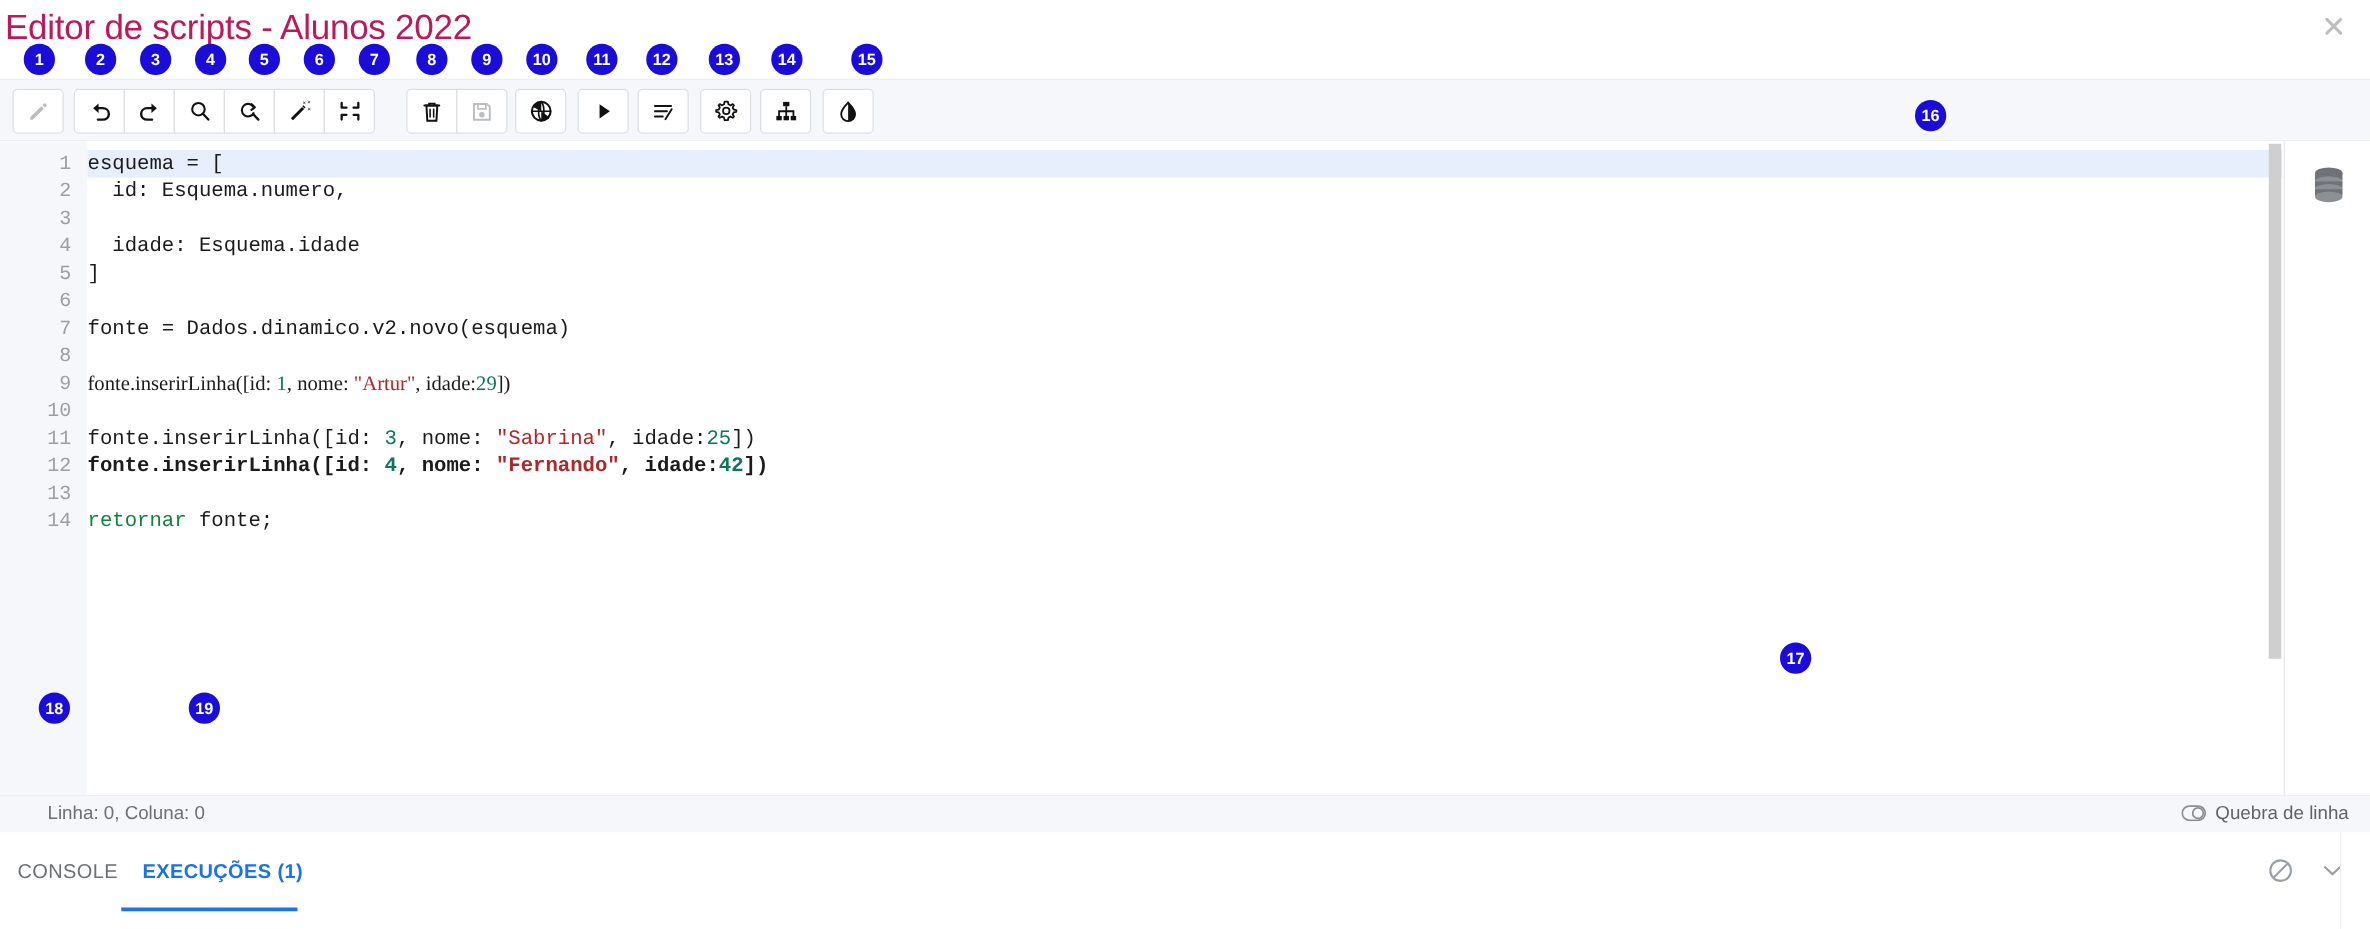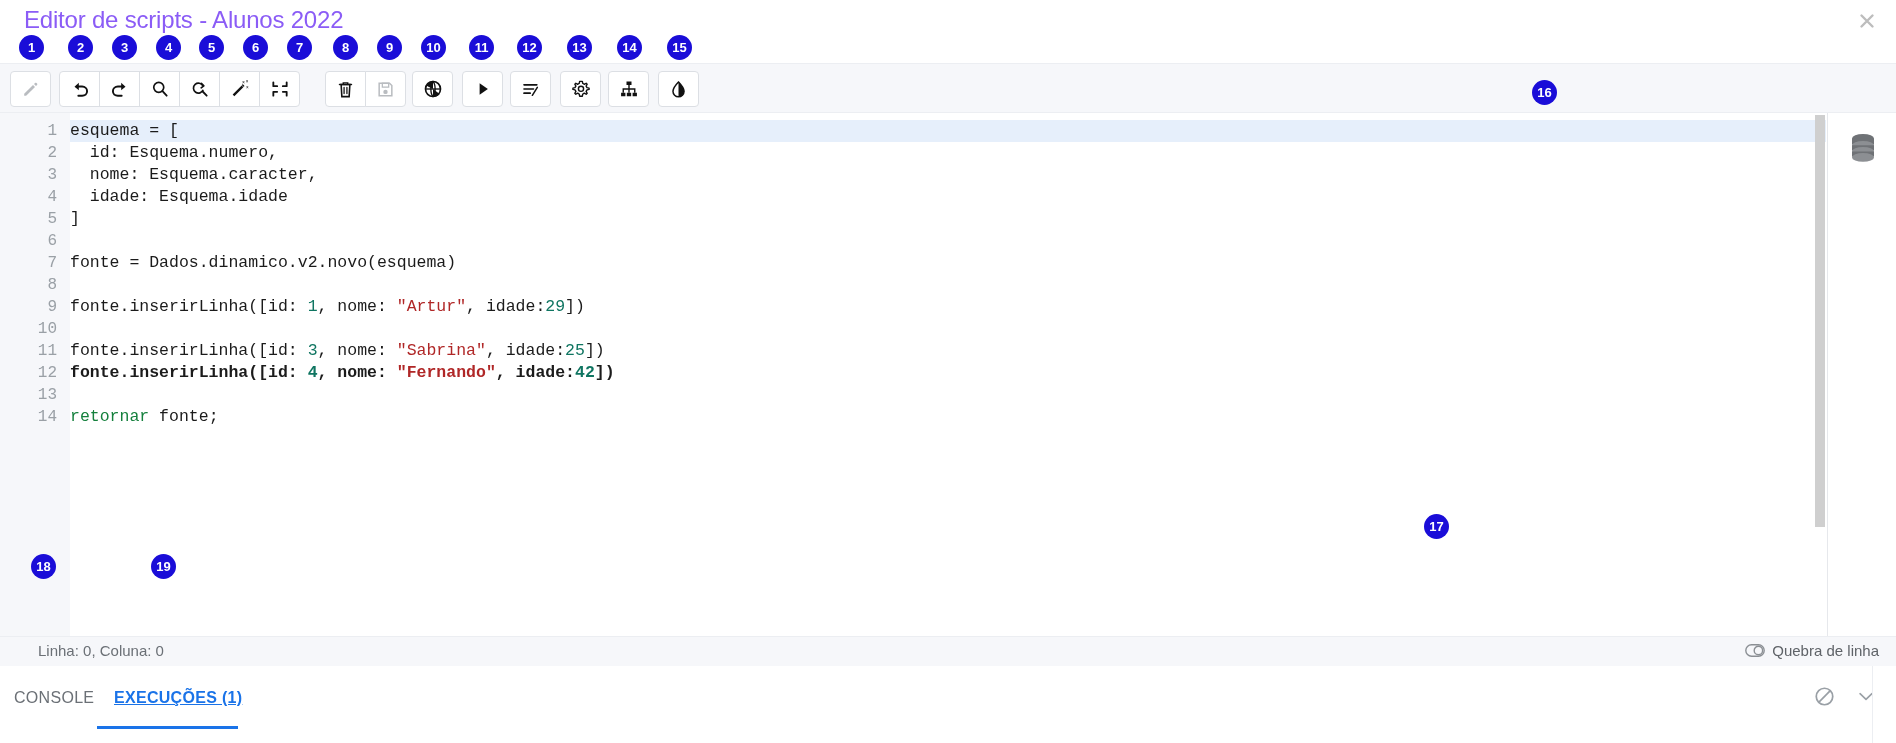--- a/index.html
+++ b/index.html
@@ -19,23 +19,23 @@
 
   
   .titlebar {
     position: absolute;
     left: 0; top: 0;
     width: 1896px; height: 44px;
     background: #ffffff;
   }
   .title-text {
     position: absolute;
-    left: 24px; top: 6px;
-    font-size: 24px;
-    color: #8b5cf6;
+    left: 4px; top: 6px;
+    font-size: 28px;
+    color: #be185d;
     letter-spacing: -0.2px;
     white-space: nowrap;
   }
   .close-btn {
     position: absolute;
     right: 14px; top: 6px;
     width: 30px; height: 30px;
     display: flex; align-items: center; justify-content: center;
     cursor: pointer;
   }
@@ -198,21 +198,20 @@
     align-items: center;
     font-size: 16px;
     letter-spacing: 0.3px;
     color: #6b7076;
     cursor: pointer;
     white-space: nowrap;
   }
   .tab.active {
     color: #1a73e8;
     font-weight: bold;
-    text-decoration: underline;
   }
   .tab-underline {
     position: absolute;
     height: 3px;
     background: #1a73e8;
     top: 60px;
   }
   .bottom-actions {
     position: absolute;
     right: 16px; top: 16px;
@@ -411,27 +410,26 @@
         <div class="gutter-num" style="top: 183px;">9</div>
         <div class="gutter-num" style="top: 205px;">10</div>
         <div class="gutter-num" style="top: 227px;">11</div>
         <div class="gutter-num" style="top: 249px;">12</div>
         <div class="gutter-num" style="top: 271px;">13</div>
         <div class="gutter-num" style="top: 293px;">14</div>
       </div>
     <div class="code-area" id="code-area">
         <div class="code-line active" style="top: 7px;"><span>esquema = [</span></div>
         <div class="code-line" style="top: 29px;"><span>  id: Esquema.numero,</span></div>
-        <div class="code-line" style="top: 51px;"><span>  nome: Esquema.caracter,</span></div>
         <div class="code-line" style="top: 73px;"><span>  idade: Esquema.idade</span></div>
         <div class="code-line" style="top: 95px;"><span>]</span></div>
         <div class="code-line" style="top: 117px;"></div>
         <div class="code-line" style="top: 139px;"><span>fonte = Dados.dinamico.v2.novo(esquema)</span></div>
         <div class="code-line" style="top: 161px;"></div>
-        <div class="code-line" style="top: 183px;"><span>fonte.inserirLinha([id: </span><span class="tok-num">1</span><span>, nome: </span><span class="tok-str">"Artur"</span><span>, idade:</span><span class="tok-num">29</span><span>])</span></div>
+        <div class="code-line" style="top: 183px; font-family: Liberation Serif, serif;"><span>fonte.inserirLinha([id: </span><span class="tok-num">1</span><span>, nome: </span><span class="tok-str">"Artur"</span><span>, idade:</span><span class="tok-num">29</span><span>])</span></div>
         <div class="code-line" style="top: 227px;"><span>fonte.inserirLinha([id: </span><span class="tok-num">3</span><span>, nome: </span><span class="tok-str">"Sabrina"</span><span>, idade:</span><span class="tok-num">25</span><span>])</span></div>
         <div class="code-line" style="top: 249px; font-weight: bold;"><span>fonte.inserirLinha([id: </span><span class="tok-num">4</span><span>, nome: </span><span class="tok-str">"Fernando"</span><span>, idade:</span><span class="tok-num">42</span><span>])</span></div>
         <div class="code-line" style="top: 271px;"></div>
         <div class="code-line" style="top: 293px;"><span class="tok-kw">retornar</span><span> fonte;</span></div>
       </div>
   </div>
 
   <div class="vscroll-track"></div>
   <div class="vscroll-thumb"></div>
 
@@ -491,20 +489,20 @@
       <div class="badge" style="left: 199px; top: 35px; background: rgb(26, 13, 216);">5</div>
       <div class="badge" style="left: 243px; top: 35px; background: rgb(26, 13, 216);">6</div>
       <div class="badge" style="left: 287px; top: 35px; background: rgb(26, 13, 216);">7</div>
       <div class="badge" style="left: 333px; top: 35px; background: rgb(26, 13, 216);">8</div>
       <div class="badge" style="left: 377px; top: 35px; background: rgb(26, 13, 216);">9</div>
       <div class="badge" style="left: 421px; top: 35px; background: rgb(26, 13, 216);">10</div>
       <div class="badge" style="left: 469px; top: 35px; background: rgb(26, 13, 216);">11</div>
       <div class="badge" style="left: 517px; top: 35px; background: rgb(26, 13, 216);">12</div>
       <div class="badge" style="left: 567px; top: 35px; background: rgb(26, 13, 216);">13</div>
       <div class="badge" style="left: 617px; top: 35px; background: rgb(26, 13, 216);">14</div>
-      <div class="badge" style="left: 667px; top: 35px; background: rgb(26, 13, 216); text-align: right;">15</div>
+      <div class="badge" style="left: 681px; top: 35px; background: rgb(26, 13, 216); text-align: right;">15</div>
       <div class="badge" style="left: 1532px; top: 80px; background: rgb(26, 13, 216);">16</div>
       <div class="badge" style="left: 1424px; top: 514px; background: rgb(26, 13, 216);">17</div>
       <div class="badge" style="left: 31px; top: 554px; background: rgb(26, 13, 216);">18</div>
       <div class="badge" style="left: 151px; top: 554px; background: rgb(26, 13, 216);">19</div>
     </div>
 
 </div>
 
 </body></html>

